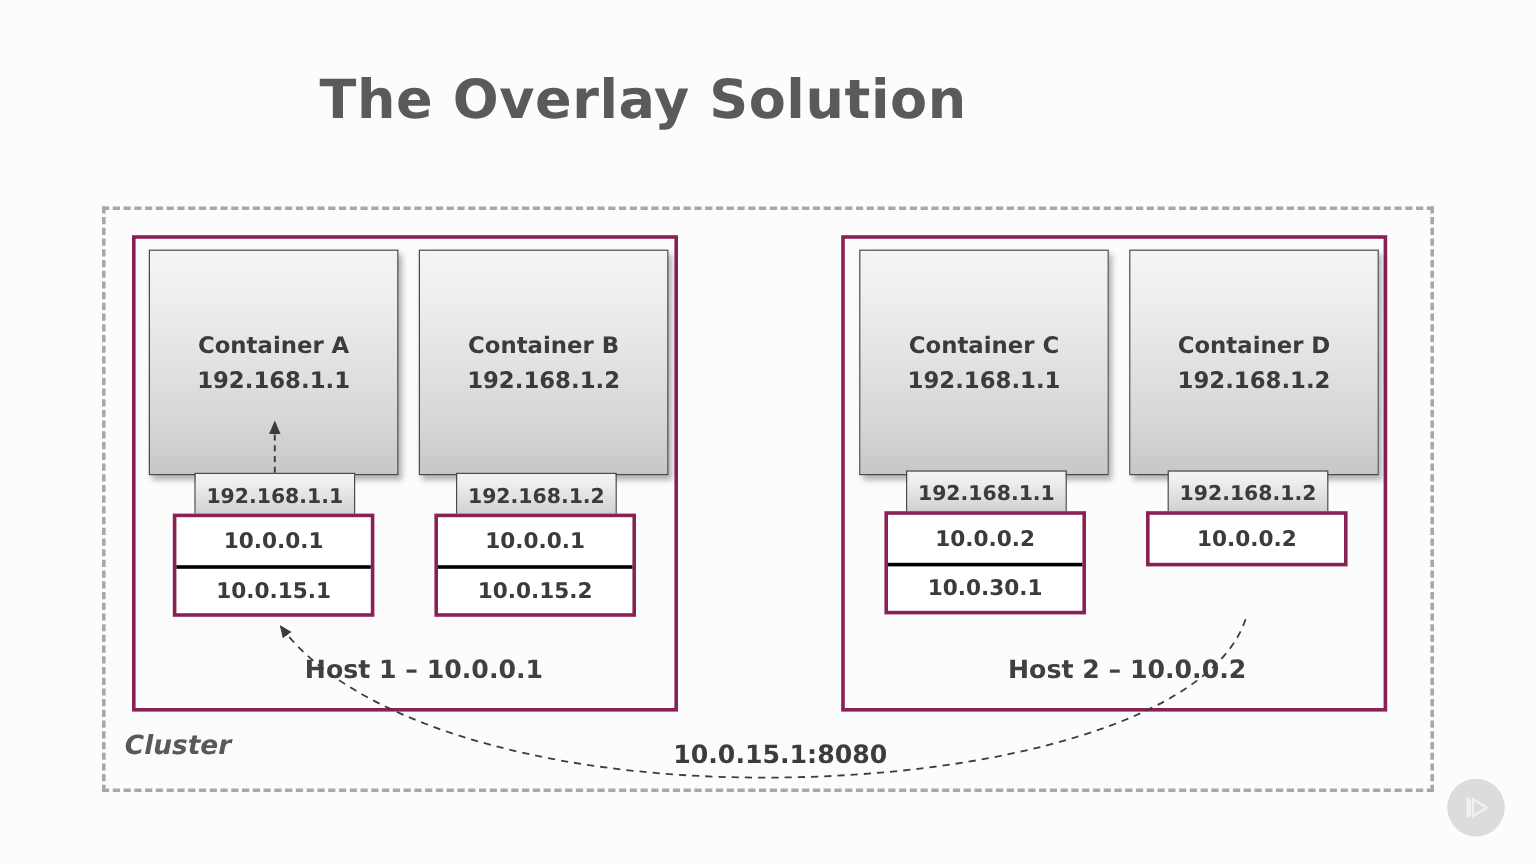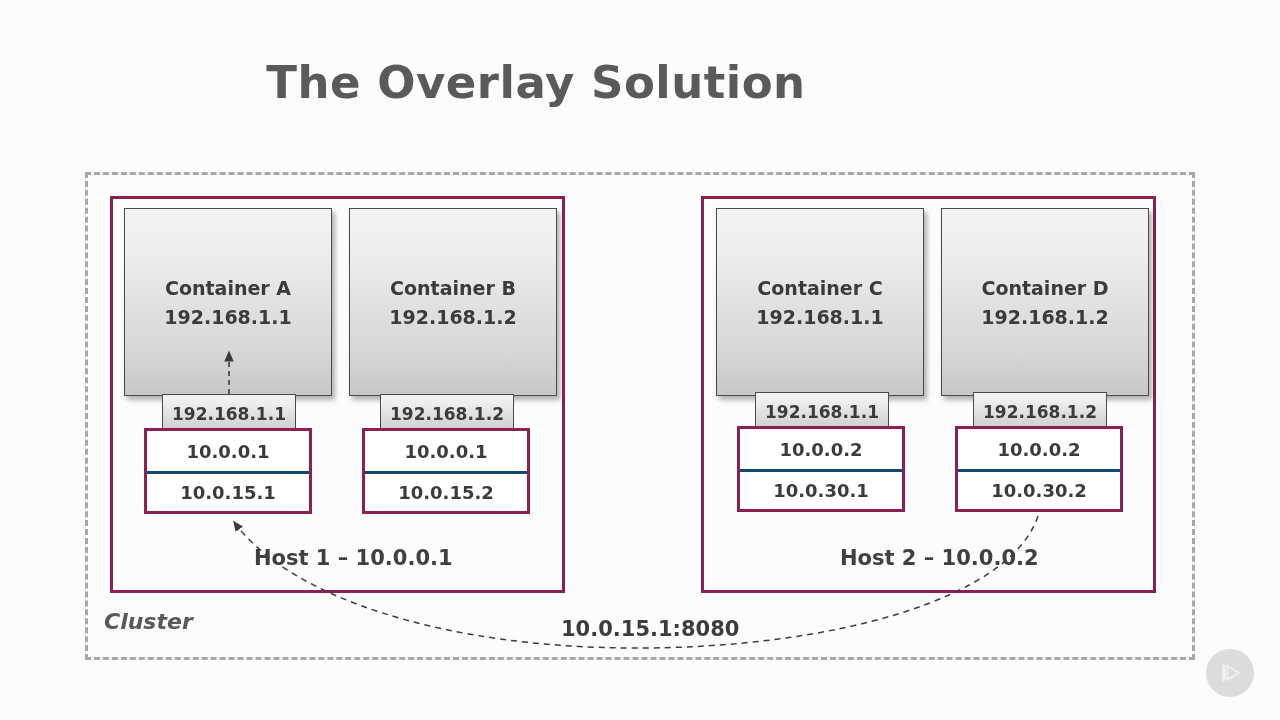--- a/index.html
+++ b/index.html
@@ -140,21 +140,21 @@
     height: 40px;
     display: flex;
     align-items: center;
     justify-content: center;
     font-size: 18px;
     font-weight: bold;
     color: #3b3b3b;
     font-family: "DejaVu Sans", sans-serif;
     box-sizing: border-box;
   }
-  .iface-row.divider { border-top: 3px solid #0c4a6e; }
+  .iface-row.divider { border-top: 3px solid #000000; }
 
   #iface-1 { left: 144px; top: 394px; }
   #iface-2 { left: 362px; top: 394px; }
   #iface-3 { left: 737px; top: 392px; }
   #iface-4 { left: 955px; top: 392px; }
 
   
   .overlay-svg {
     position: absolute;
     left: 0;
@@ -244,21 +244,20 @@
   <div class="iface-body">
     <div class="iface-row">10.0.0.2</div>
     <div class="iface-row divider">10.0.30.1</div>
   </div>
 </div>
 
 <div class="iface-stack" id="iface-4">
   <div class="iface-tab">192.168.1.2</div>
   <div class="iface-body">
     <div class="iface-row">10.0.0.2</div>
-    <div class="iface-row divider">10.0.30.2</div>
   </div>
 </div>
 
 <div class="host-label" id="host-2-label">Host 2 – 10.0.0.2</div>
 
 <svg class="overlay-svg" viewBox="0 0 1280 720">
   <defs>
     <marker id="arrowhead" markerWidth="8" markerHeight="8" refX="6" refY="3" orient="auto">
       <path d="M0,0 L7,3 L0,6 Z" fill="#3c3c3c"></path>
     </marker>

